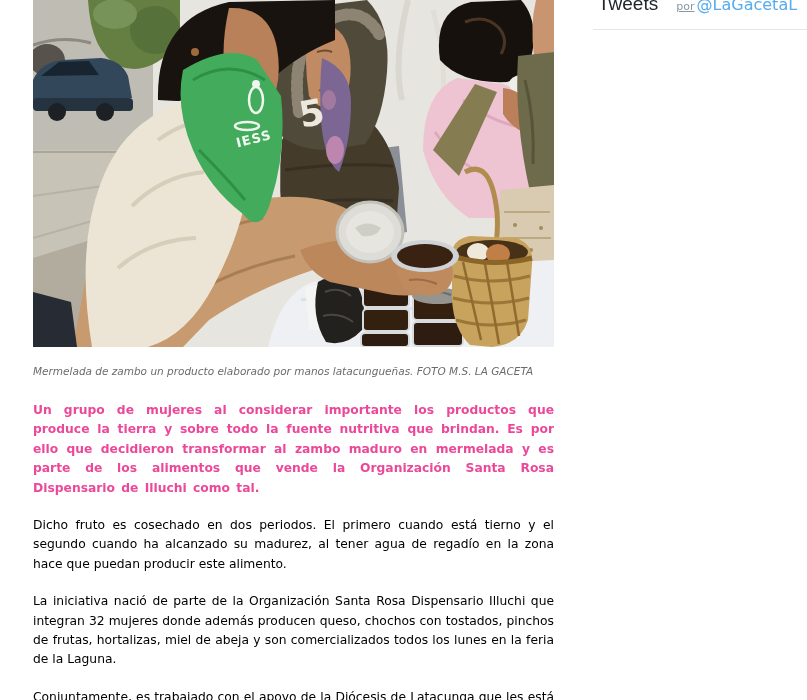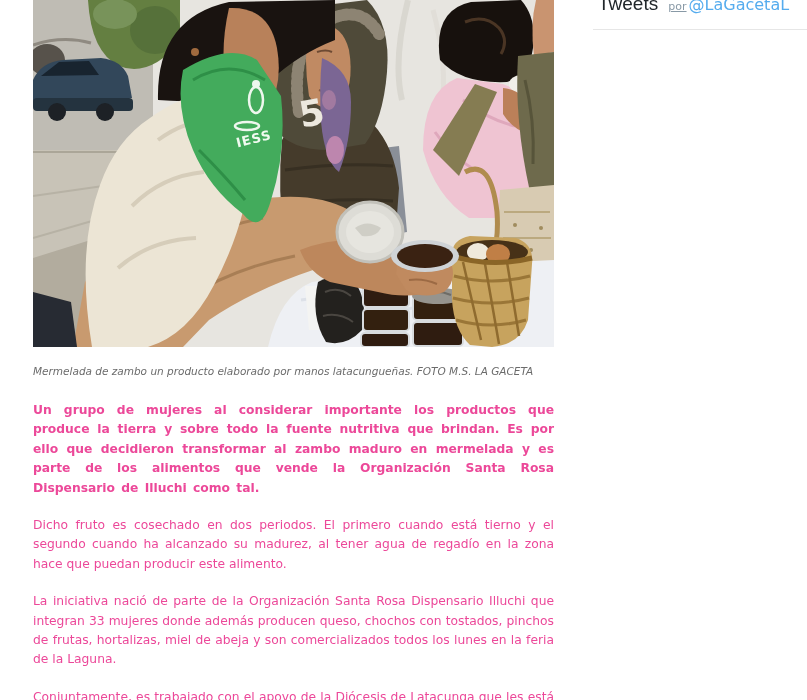--- a/index.html
+++ b/index.html
@@ -17,39 +17,39 @@
   figcaption.caption {
     margin-top: 18px;
     font-style: italic;
     font-size: 10.5px;
     line-height: 13px;
     color: #6b6b6b;
   }
   .para {
     font-size: 12.3px;
     line-height: 19.4px;
-    color: #ec4899;
+    color: #000000;
     text-align: justify;
     margin: 0 0 18px 0;
   }
   .para.lead {
     margin-top: 23px;
     font-weight: bold;
     color: #ec4899;
     word-spacing: 2px;
   }
 
   
   .sidebar { position: absolute; left: 593px; top: 0; width: 214px; }
   .tw-header { position: relative; top: -7px; white-space: nowrap; padding-left: 5px; }
   .tw-title {
     font-size: 19px; font-weight: 400; color: #20262a;
     font-family: "Liberation Sans", sans-serif;
   }
-  .tw-by { font-size: 11px; color: #8899a6; margin-left: 5px; text-decoration: underline; }
+  .tw-by { font-size: 11px; color: #8899a6; margin-left: 13px; text-decoration: underline; }
   .tw-account { font-size: 16px; color: #55acee; text-decoration: none; margin-left: 2px; cursor: pointer; }
   .tw-divider { border: none; border-top: 1px solid #e6e6e6; margin: 7px 0 0 0; }
 </style>
 </head>
 <body>
 
 <div class="page">
 
   <main class="content">
 
@@ -171,21 +171,21 @@
           <ellipse cx="392" cy="256" rx="28" ry="12" fill="#3a2212"></ellipse>
 
           <path d="M0,292 L38,302 L44,347 L0,347 z" fill="#272b33"></path>
         </svg>
       </div>
       <figcaption class="caption">Mermelada de zambo un producto elaborado por manos latacungueñas. FOTO M.S. LA GACETA</figcaption>
     </figure>
 
     <p class="para lead">Un grupo de mujeres al considerar importante los productos que produce la tierra y sobre todo la fuente nutritiva que brindan. Es por ello que decidieron transformar al zambo maduro en mermelada y es parte de los alimentos que vende la Organización Santa Rosa Dispensario de Illuchi como tal.</p>
     <p class="para">Dicho fruto es cosechado en dos periodos. El primero cuando está tierno y el segundo cuando ha alcanzado su madurez, al tener agua de regadío en la zona hace que puedan producir este alimento.</p>
-    <p class="para">La iniciativa nació de parte de la Organización Santa Rosa Dispensario Illuchi que integran 33 mujeres donde además producen queso, chochos con tostados, pinchos de frutas, hortalizas, miel de abeja y son comercializados todos los lunes en la feria de la Laguna.</p>
+    <p class="para">La iniciativa nació de parte de la Organización Santa Rosa Dispensario Illuchi que integran 32 mujeres donde además producen queso, chochos con tostados, pinchos de frutas, hortalizas, miel de abeja y son comercializados todos los lunes en la feria de la Laguna.</p>
     <p class="para">Conjuntamente, es trabajado con el apoyo de la Diócesis de Latacunga que les está preparando e incentivan a consumir lo “nuestro”, así también tiene la colaboración del Instituto Ecuatoriano de Seguridad Social (IESS), explicó Rosa Montachana, presidenta del Seguro Campesino.</p>
   </main>
 
   <aside class="sidebar">
     <div class="tw-header">
       <span class="tw-title">Tweets</span>
       <span class="tw-by">por</span><a class="tw-account" href="#">@LaGacetaL</a>
     </div>
     <hr class="tw-divider">
   </aside>

